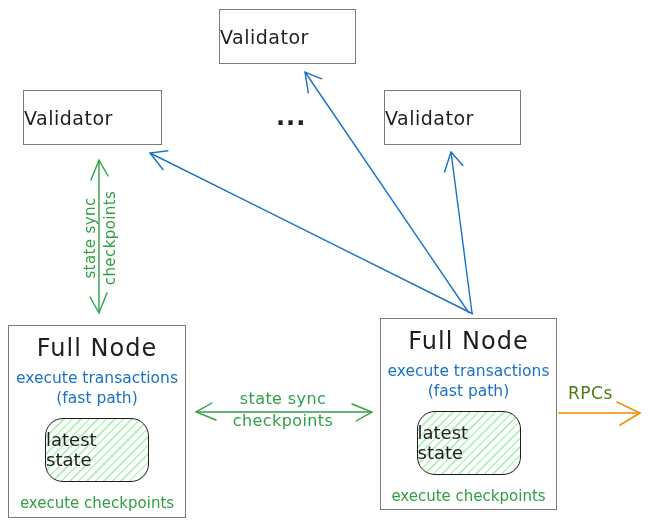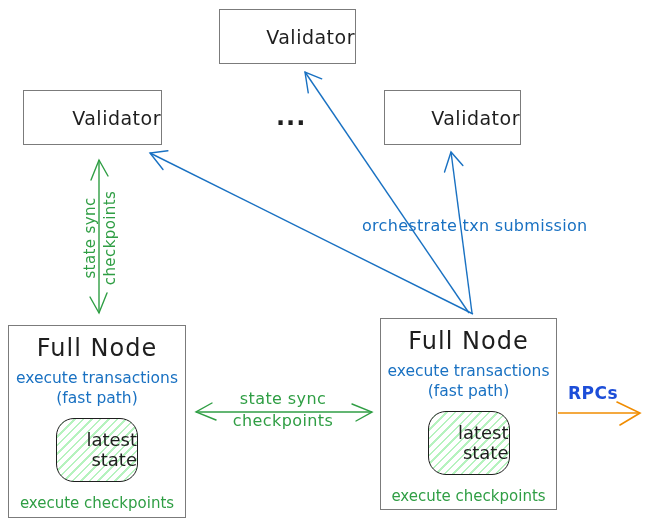--- a/index.html
+++ b/index.html
@@ -9,53 +9,53 @@
   .stage { position: absolute; left: 0; top: 0; width: 651px; height: 526px; }
 
   svg.arrows { position: absolute; left: 0; top: 0; width: 651px; height: 526px; pointer-events: none; }
 
   .box {
     position: absolute;
     background: #ffffff;
     border: 1.6px solid #7b7b7b;
     display: flex;
     align-items: center;
-    justify-content: flex-end;
+    justify-content: flex-start;
   }
   .validator {
     font-size: 19px;
     letter-spacing: 0.5px;
     color: #1e1e1e;
   }
   .fullnode {
     flex-direction: column;
     justify-content: flex-start;
     padding-top: 8px;
     text-align: center;
   }
   .fn-title { font-size: 24px; letter-spacing: 1px; color: #1e1e1e; margin-bottom: 6px; }
   .fn-blue { font-size: 15.5px; color: #1971c2; line-height: 1.3; }
   .fn-green { font-size: 15px; color: #2f9e44; }
 
   .latest-state {
-    width: 82px;
+    width: 104px;
     height: 64px;
     margin: 10px auto 12px auto;
     border: 1.6px solid #1e1e1e;
     border-radius: 18px;
     background: repeating-linear-gradient(
       135deg,
       rgba(178, 242, 187, 0.95) 0px,
       rgba(178, 242, 187, 0.95) 1.6px,
       rgba(255, 255, 255, 0) 1.6px,
       rgba(255, 255, 255, 0) 6px
     );
     display: flex;
     flex-direction: column;
-    align-items: flex-end;
+    align-items: flex-start;
     justify-content: center;
     font-size: 18px;
     line-height: 1.15;
     color: #1e1e1e;
   }
 
   .ellipsis {
     position: absolute;
     left: 276px;
     top: 103px;
@@ -79,21 +79,21 @@
     text-align: center; line-height: 1.35; letter-spacing: 0.4px;
   }
   .lbl-sync-horizontal {
     left: 283px; top: 410px;
     transform: translate(-50%, -50%);
     font-size: 16px; color: #2f9e44;
     text-align: center; line-height: 1.35; letter-spacing: 0.4px;
   }
   .lbl-rpcs {
     left: 568px; top: 383px;
-    font-size: 17px; font-weight: bold; color: #1d4ed8; letter-spacing: 0.5px;
+    font-size: 17px; font-weight: normal; color: #4d7c0f; letter-spacing: 0.5px;
   }
 </style>
 </head>
 <body>
 
 <div class="stage">
 
   <svg class="arrows" viewBox="0 0 651 526">
     <defs>
       <marker id="mBlue" viewBox="-26 -14 30 28" markerWidth="30" markerHeight="28" markerUnits="userSpaceOnUse" refX="0" refY="0" orient="auto-start-reverse">
@@ -146,21 +146,20 @@
     <div class="fn-title">Full Node</div>
     <div class="fn-blue">execute transactions</div>
     <div class="fn-blue">(fast path)</div>
     <div class="latest-state">
       <span>latest</span>
       <span>state</span>
     </div>
     <div class="fn-green">execute checkpoints</div>
   </div>
 
-  <div class="lbl lbl-orchestrate">orchestrate txn submission</div>
 
   <div class="lbl lbl-sync-vertical">
     <div>state sync</div>
     <div>checkpoints</div>
   </div>
 
   <div class="lbl lbl-sync-horizontal">
     <div>state sync</div>
     <div>checkpoints</div>
   </div>

